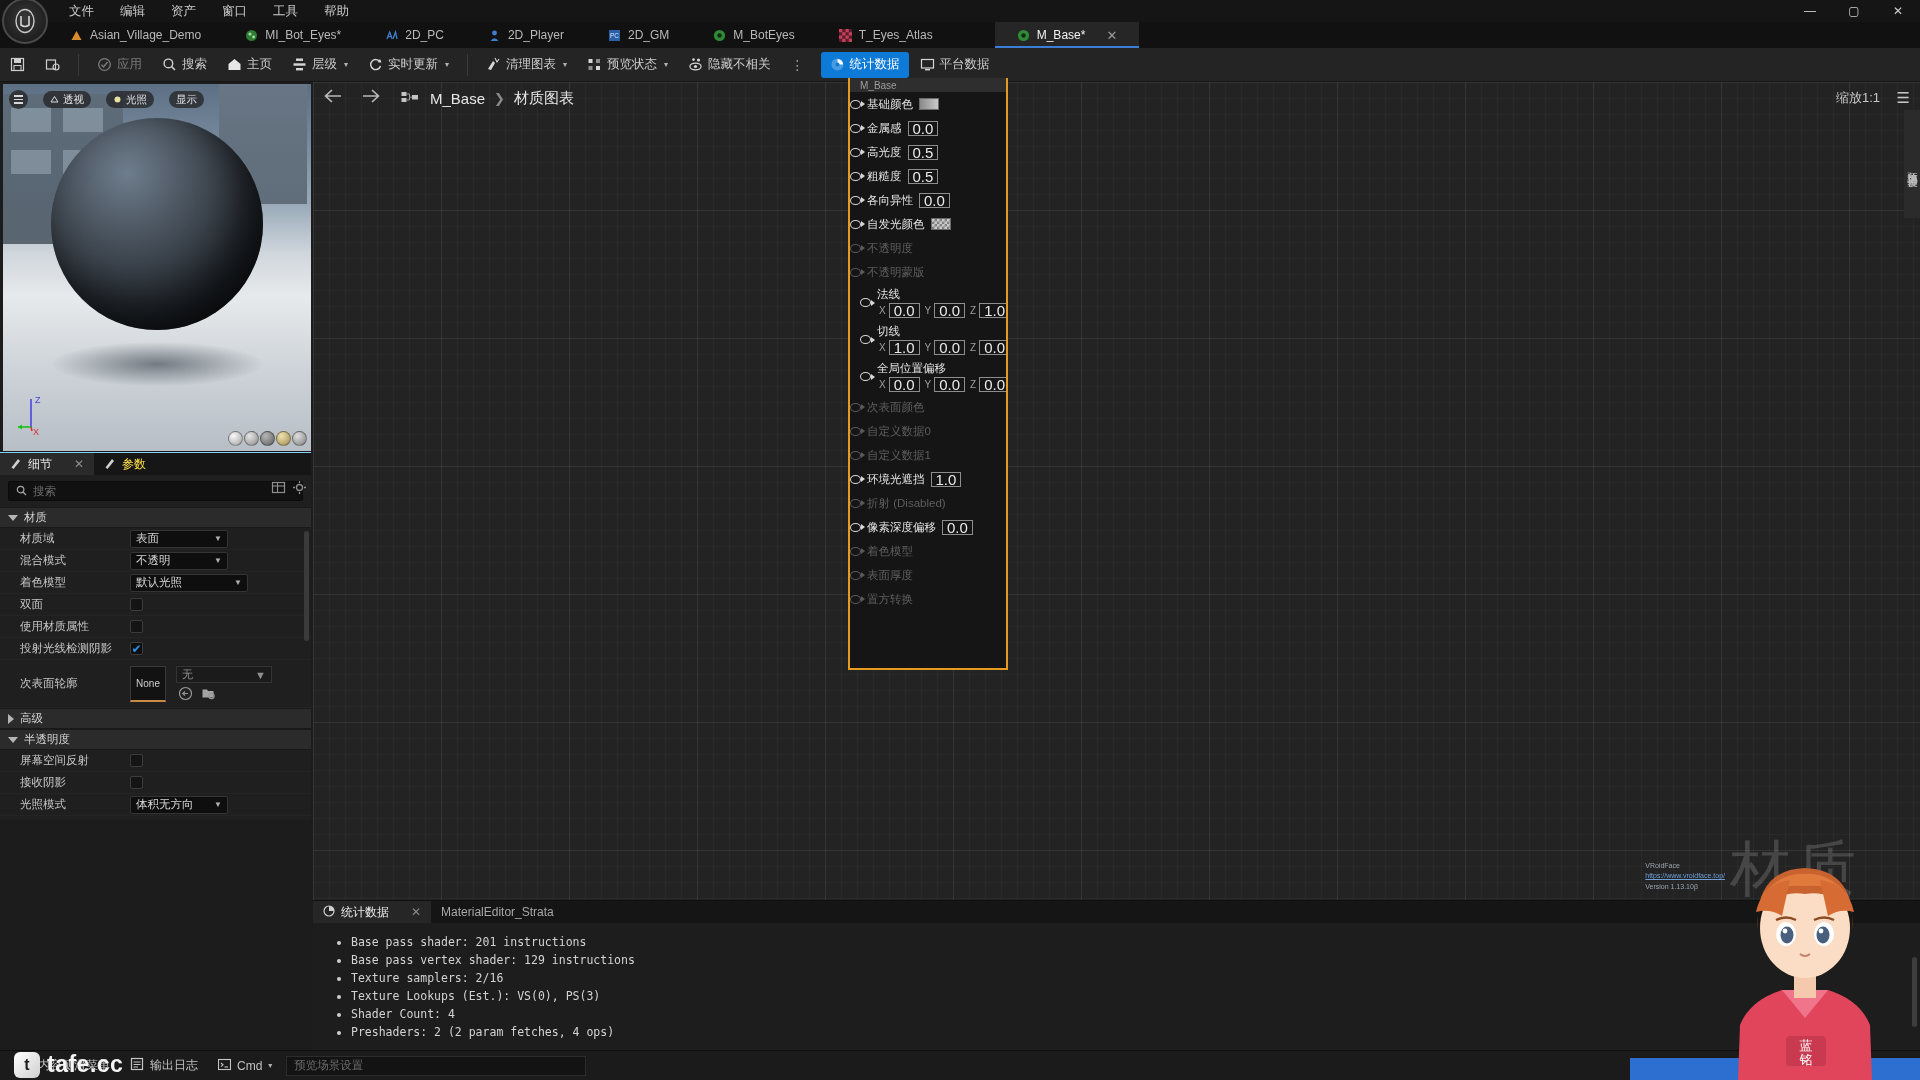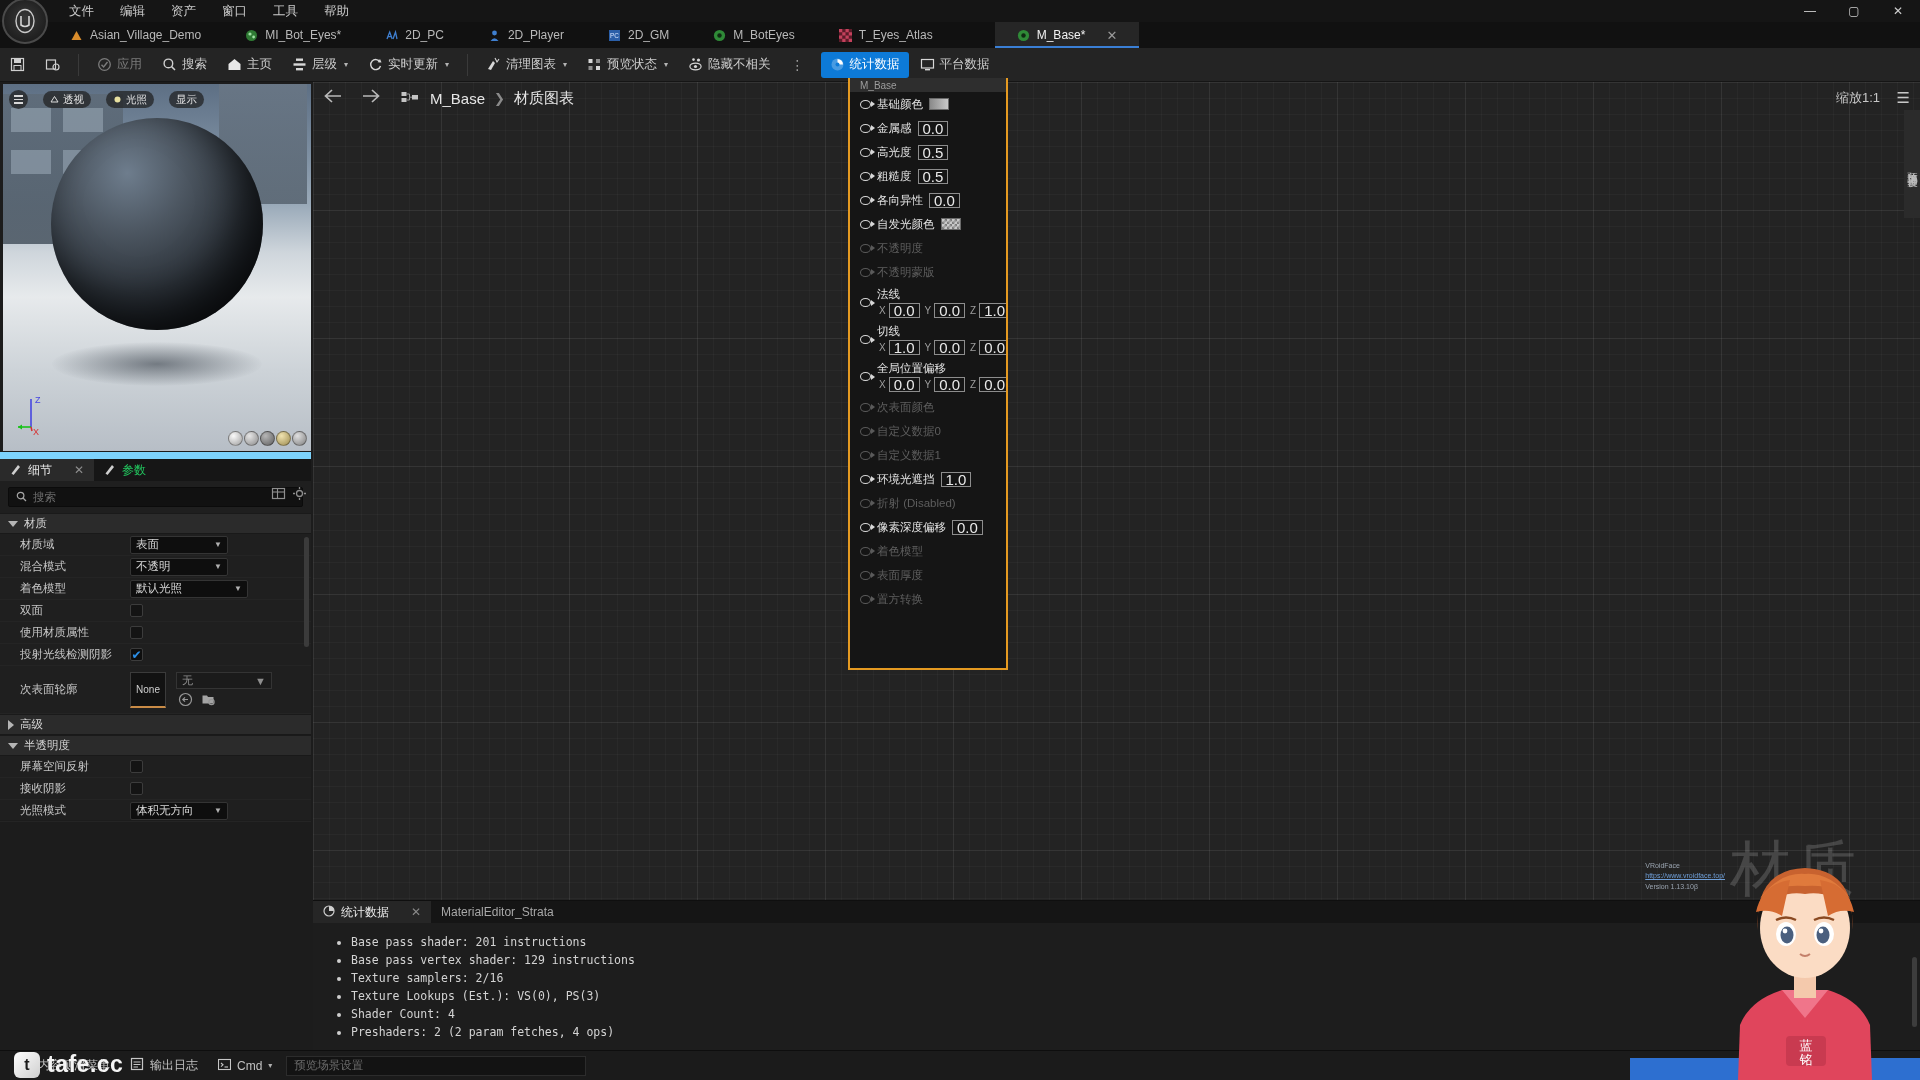--- a/index.html
+++ b/index.html
@@ -121,26 +121,26 @@
   .vp-axis { position: absolute; left: 14px; bottom: 14px; width: 40px; height: 44px; }
   .vp-balls { position: absolute; right: 4px; bottom: 5px; display: flex; gap: 1px; }
   .vp-balls span {
     width: 15px; height: 15px; border-radius: 50%;
     border: 1px solid rgba(0,0,0,.35);
   }
 
   
   .details {
     position: absolute; left: 0; top: 452px; width: 311px; height: 368px;
-    background: #1f1f1f; border-top: 7px solid #7dd3fc;
+    background: #1f1f1f; border-top: 1px solid #7dd3fc;
   }
   .dtabs { display: flex; height: 22px; background: #161616; }
   .dtab {
     display: flex; align-items: center; gap: 6px; padding: 0 10px; font-size: 12px;
-    color: #22c55e; height: 22px;
+    color: #fde047; height: 22px;
   }
   .dtab.active { background: #2a2a2a; color: #eaeaea; }
   .dtab .x { margin-left: 16px; font-size: 12px; color: #8e8e8e; }
   .dsearch {
     margin: 6px 8px; height: 20px; background: #111; border: 1px solid #0b0b0b;
     border-radius: 2px; display: flex; align-items: center; gap: 6px; padding: 0 7px;
   }
   .dsearch input {
     background: transparent; border: 0; outline: 0; color: #c9c9c9; font-size: 11.5px;
     font-family: inherit; width: 100%;
@@ -240,21 +240,21 @@
   .mnode {
     position: absolute; left: 848px; top: 78px; width: 160px; height: 592px;
     background: #151515; border: 2px solid #e59a21; border-top: none;
     z-index: 5; overflow: hidden;
   }
   .mnode-head {
     height: 14px; background: #2e2e2e; color: #9d9d9d; font-size: 10px;
     padding-left: 10px; display: flex; align-items: center;
   }
   .pinrow {
-    display: flex; align-items: center; gap: 6px; height: 24px; padding-left: 10px;
+    display: flex; align-items: center; gap: 6px; height: 24px; 
     font-size: 11.5px; color: #e4e4e4;
   }
   .pinrow.off { color: #5e5e5e; }
   .pin {
     width: 11px; height: 9px; border: 1.6px solid #d8d8d8; border-radius: 50%;
     flex: 0 0 11px; position: relative;
   }
   .pinrow.off .pin { border-color: #5a5a5a; }
   .pin::after {
     content: ""; position: absolute; right: -5px; top: 50%; transform: translateY(-50%);

